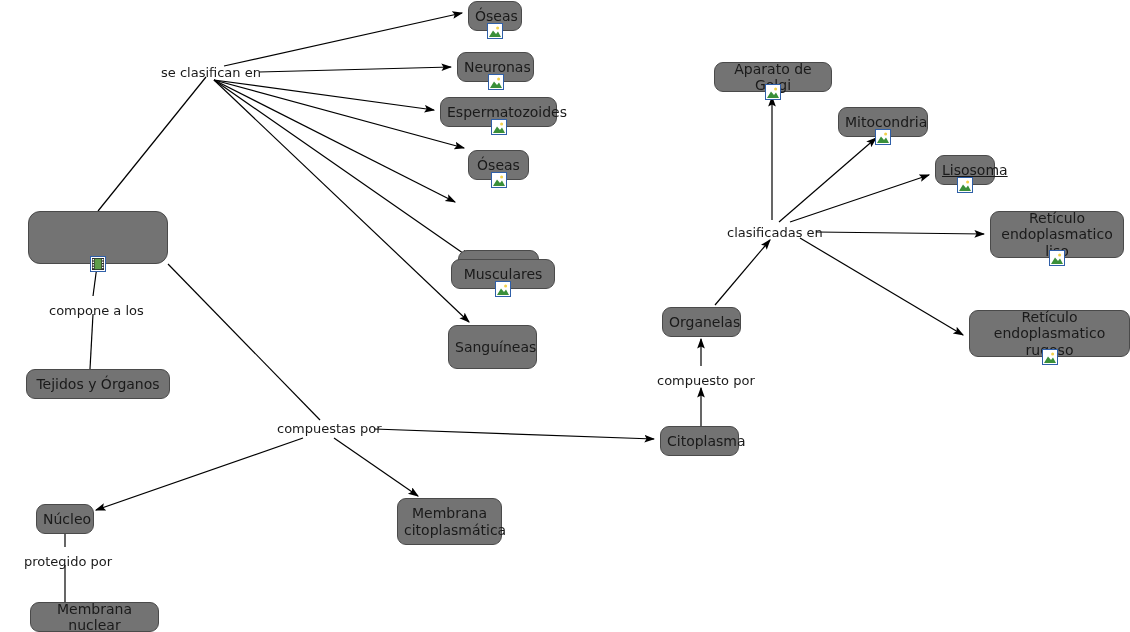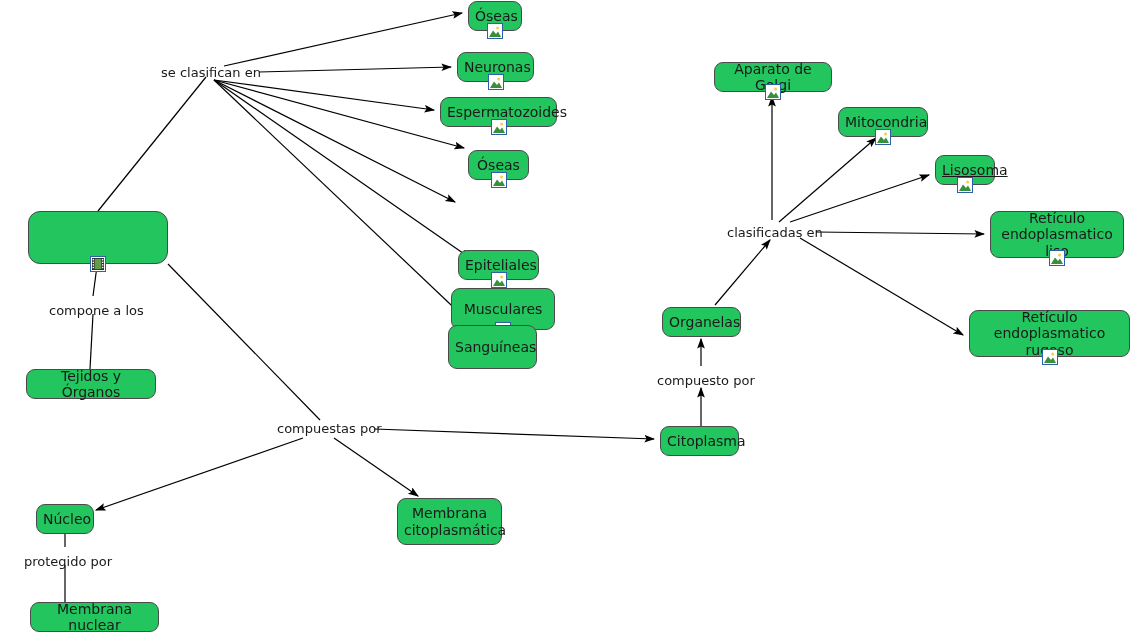--- a/index.html
+++ b/index.html
@@ -20,21 +20,21 @@
     position: absolute;
     left: 0;
     top: 0;
     width: 1130px;
     height: 632px;
     pointer-events: none;
   }
   .node {
     position: absolute;
     box-sizing: border-box;
-    background: #22c55e;
+    background: #737373;
     border: 1px solid #4a4a4a;
     border-radius: 9px;
     display: flex;
     align-items: center;
     justify-content: center;
     text-align: center;
     color: #1a1a1a;
     line-height: 1.15;
     padding: 2px 6px;
     white-space: pre-line;
@@ -140,27 +140,27 @@
       <div class="node" style="left: 468px; top: 150px; width: 61px; height: 30px; font-size: 14px;"><span class="node-label">Óseas</span><span class="icon-badge"><svg width="12" height="12" viewBox="0 0 12 12">
             <rect x="0" y="0" width="12" height="12" fill="#ffffff"></rect>
             <circle cx="8.6" cy="3" r="1.5" fill="#f2d14b"></circle>
             <path d="M0,12 L4,5.5 L7,9 L9,6.5 L12,12 z" fill="#3a8f3a"></path>
           </svg></span></div>
       <div class="node" style="left: 458px; top: 204px; width: 81px; height: 30px; font-size: 14px; margin-top: 46px;"><span class="node-label">Epiteliales</span><span class="icon-badge"><svg width="12" height="12" viewBox="0 0 12 12">
             <rect x="0" y="0" width="12" height="12" fill="#ffffff"></rect>
             <circle cx="8.6" cy="3" r="1.5" fill="#f2d14b"></circle>
             <path d="M0,12 L4,5.5 L7,9 L9,6.5 L12,12 z" fill="#3a8f3a"></path>
           </svg></span></div>
-      <div class="node" style="left: 451px; top: 259px; width: 104px; height: 42px; font-size: 14px; margin-top: 29px;"><span class="node-label">Musculares</span><span class="icon-badge"><svg width="12" height="12" viewBox="0 0 12 12">
+      <div class="node" style="left: 451px; top: 259px; width: 104px; height: 30px; font-size: 14px;"><span class="node-label">Musculares</span><span class="icon-badge"><svg width="12" height="12" viewBox="0 0 12 12">
             <rect x="0" y="0" width="12" height="12" fill="#ffffff"></rect>
             <circle cx="8.6" cy="3" r="1.5" fill="#f2d14b"></circle>
             <path d="M0,12 L4,5.5 L7,9 L9,6.5 L12,12 z" fill="#3a8f3a"></path>
           </svg></span></div>
       <div class="node" style="left: 448px; top: 325px; width: 89px; height: 44px; font-size: 14px;"><span class="node-label">Sanguíneas</span></div>
-      <div class="node" style="left: 26px; top: 369px; width: 130px; height: 30px; font-size: 14px;"><span class="node-label">Tejidos y Órganos</span></div>
+      <div class="node" style="left: 26px; top: 369px; width: 144px; height: 30px; font-size: 14px;"><span class="node-label">Tejidos y Órganos</span></div>
       <div class="node" style="left: 36px; top: 504px; width: 58px; height: 30px; font-size: 14px;"><span class="node-label">Núcleo</span></div>
       <div class="node" style="left: 2px; top: 602px; width: 129px; height: 30px; font-size: 14px; margin-left: 28px;"><span class="node-label">Membrana nuclear</span></div>
       <div class="node" style="left: 397px; top: 498px; width: 105px; height: 47px; font-size: 14px;"><span class="node-label">Membrana
 citoplasmática</span></div>
       <div class="node" style="left: 660px; top: 426px; width: 79px; height: 30px; font-size: 14px;"><span class="node-label">Citoplasma</span></div>
       <div class="node" style="left: 662px; top: 307px; width: 79px; height: 30px; font-size: 14px;"><span class="node-label">Organelas</span></div>
       <div class="node" style="left: 714px; top: 62px; width: 118px; height: 30px; font-size: 14px;"><span class="node-label">Aparato de Golgi</span><span class="icon-badge"><svg width="12" height="12" viewBox="0 0 12 12">
             <rect x="0" y="0" width="12" height="12" fill="#ffffff"></rect>
             <circle cx="8.6" cy="3" r="1.5" fill="#f2d14b"></circle>
             <path d="M0,12 L4,5.5 L7,9 L9,6.5 L12,12 z" fill="#3a8f3a"></path>

